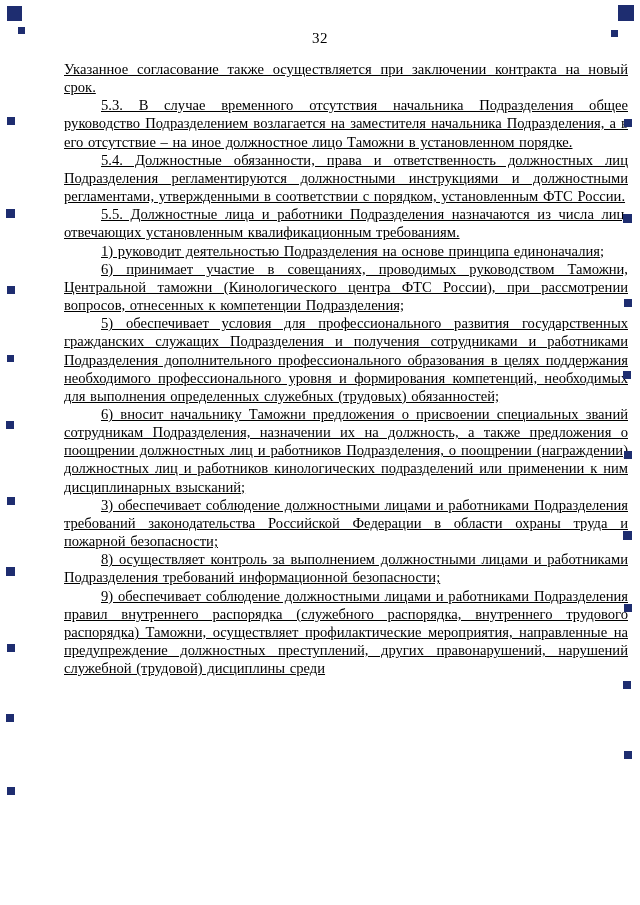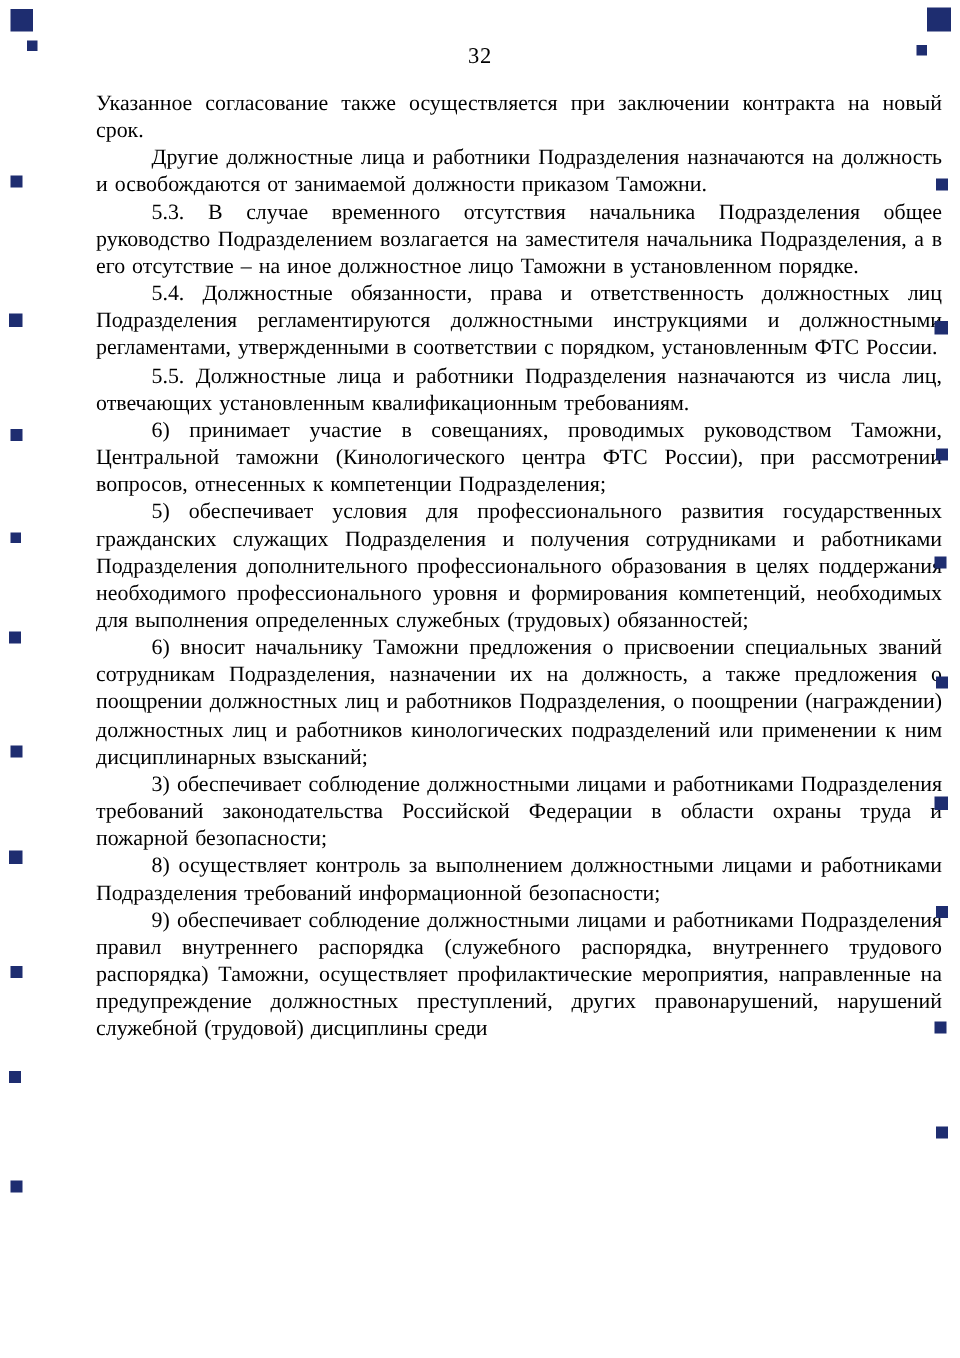--- a/index.html
+++ b/index.html
@@ -30,40 +30,41 @@
     top: 60px;
     left: 64px;
     width: 564px;
   }
   .para {
     margin: 0;
     text-align: justify;
     font-size: 14.6px;
     line-height: 18.15px;
     word-spacing: 1px;
+    text-decoration: underline;
   }
   .para.indent {
     text-indent: 37px;
   }
   .mark {
     position: absolute;
     pointer-events: none;
   }
 </style>
 </head>
 <body>
 
 <div class="page">
   <div class="page-number">32</div>
   <div class="doc-body">
       <p class="para">Указанное согласование также осуществляется при заключении контракта на новый срок.</p>
-      <p class="para indent">Другие должностные лица и работники Подразделения назначаются на должность и освобождаются от занимаемой должности приказом Таможни.</p>
       <p class="para indent">5.3. В случае временного отсутствия начальника Подразделения общее руководство Подразделением возлагается на заместителя начальника Подразделения, а в его отсутствие – на иное должностное лицо Таможни в установленном порядке.</p>
       <p class="para indent">5.4. Должностные обязанности, права и ответственность должностных лиц Подразделения регламентируются должностными инструкциями и должностными регламентами, утвержденными в соответствии с порядком, установленным ФТС России.</p>
       <p class="para indent">5.5. Должностные лица и работники Подразделения назначаются из числа лиц, отвечающих установленным квалификационным требованиям.</p>
+      <p class="para indent">1) руководит деятельностью Подразделения на основе принципа единоначалия;</p>
       <p class="para indent">6) принимает участие в совещаниях, проводимых руководством Таможни, Центральной таможни (Кинологического центра ФТС России), при рассмотрении вопросов, отнесенных к компетенции Подразделения;</p>
       <p class="para indent">5) обеспечивает условия для профессионального развития государственных гражданских служащих Подразделения и получения сотрудниками и работниками Подразделения дополнительного профессионального образования в целях поддержания необходимого профессионального уровня и формирования компетенций, необходимых для выполнения определенных служебных (трудовых) обязанностей;</p>
       <p class="para indent">6) вносит начальнику Таможни предложения о присвоении специальных званий сотрудникам Подразделения, назначении их на должность, а также предложения о поощрении должностных лиц и работников Подразделения, о поощрении (награждении) должностных лиц и работников кинологических подразделений или применении к ним дисциплинарных взысканий;</p>
       <p class="para indent">3) обеспечивает соблюдение должностными лицами и работниками Подразделения требований законодательства Российской Федерации в области охраны труда и пожарной безопасности;</p>
       <p class="para indent">8) осуществляет контроль за выполнением должностными лицами и работниками Подразделения требований информационной безопасности;</p>
       <p class="para indent">9) обеспечивает соблюдение должностными лицами и работниками Подразделения правил внутреннего распорядка (служебного распорядка, внутреннего трудового распорядка) Таможни, осуществляет профилактические мероприятия, направленные на предупреждение должностных преступлений, других правонарушений, нарушений служебной (трудовой) дисциплины среди</p>
     </div>
 <div class="mark" style="left: 7px; top: 6px; width: 15px; height: 15px; background: rgb(30, 45, 112);"></div>
     <div class="mark" style="left: 18px; top: 27px; width: 7px; height: 7px; background: rgb(30, 45, 112);"></div>
     <div class="mark" style="left: 7px; top: 117px; width: 8px; height: 8px; background: rgb(30, 45, 112);"></div>

